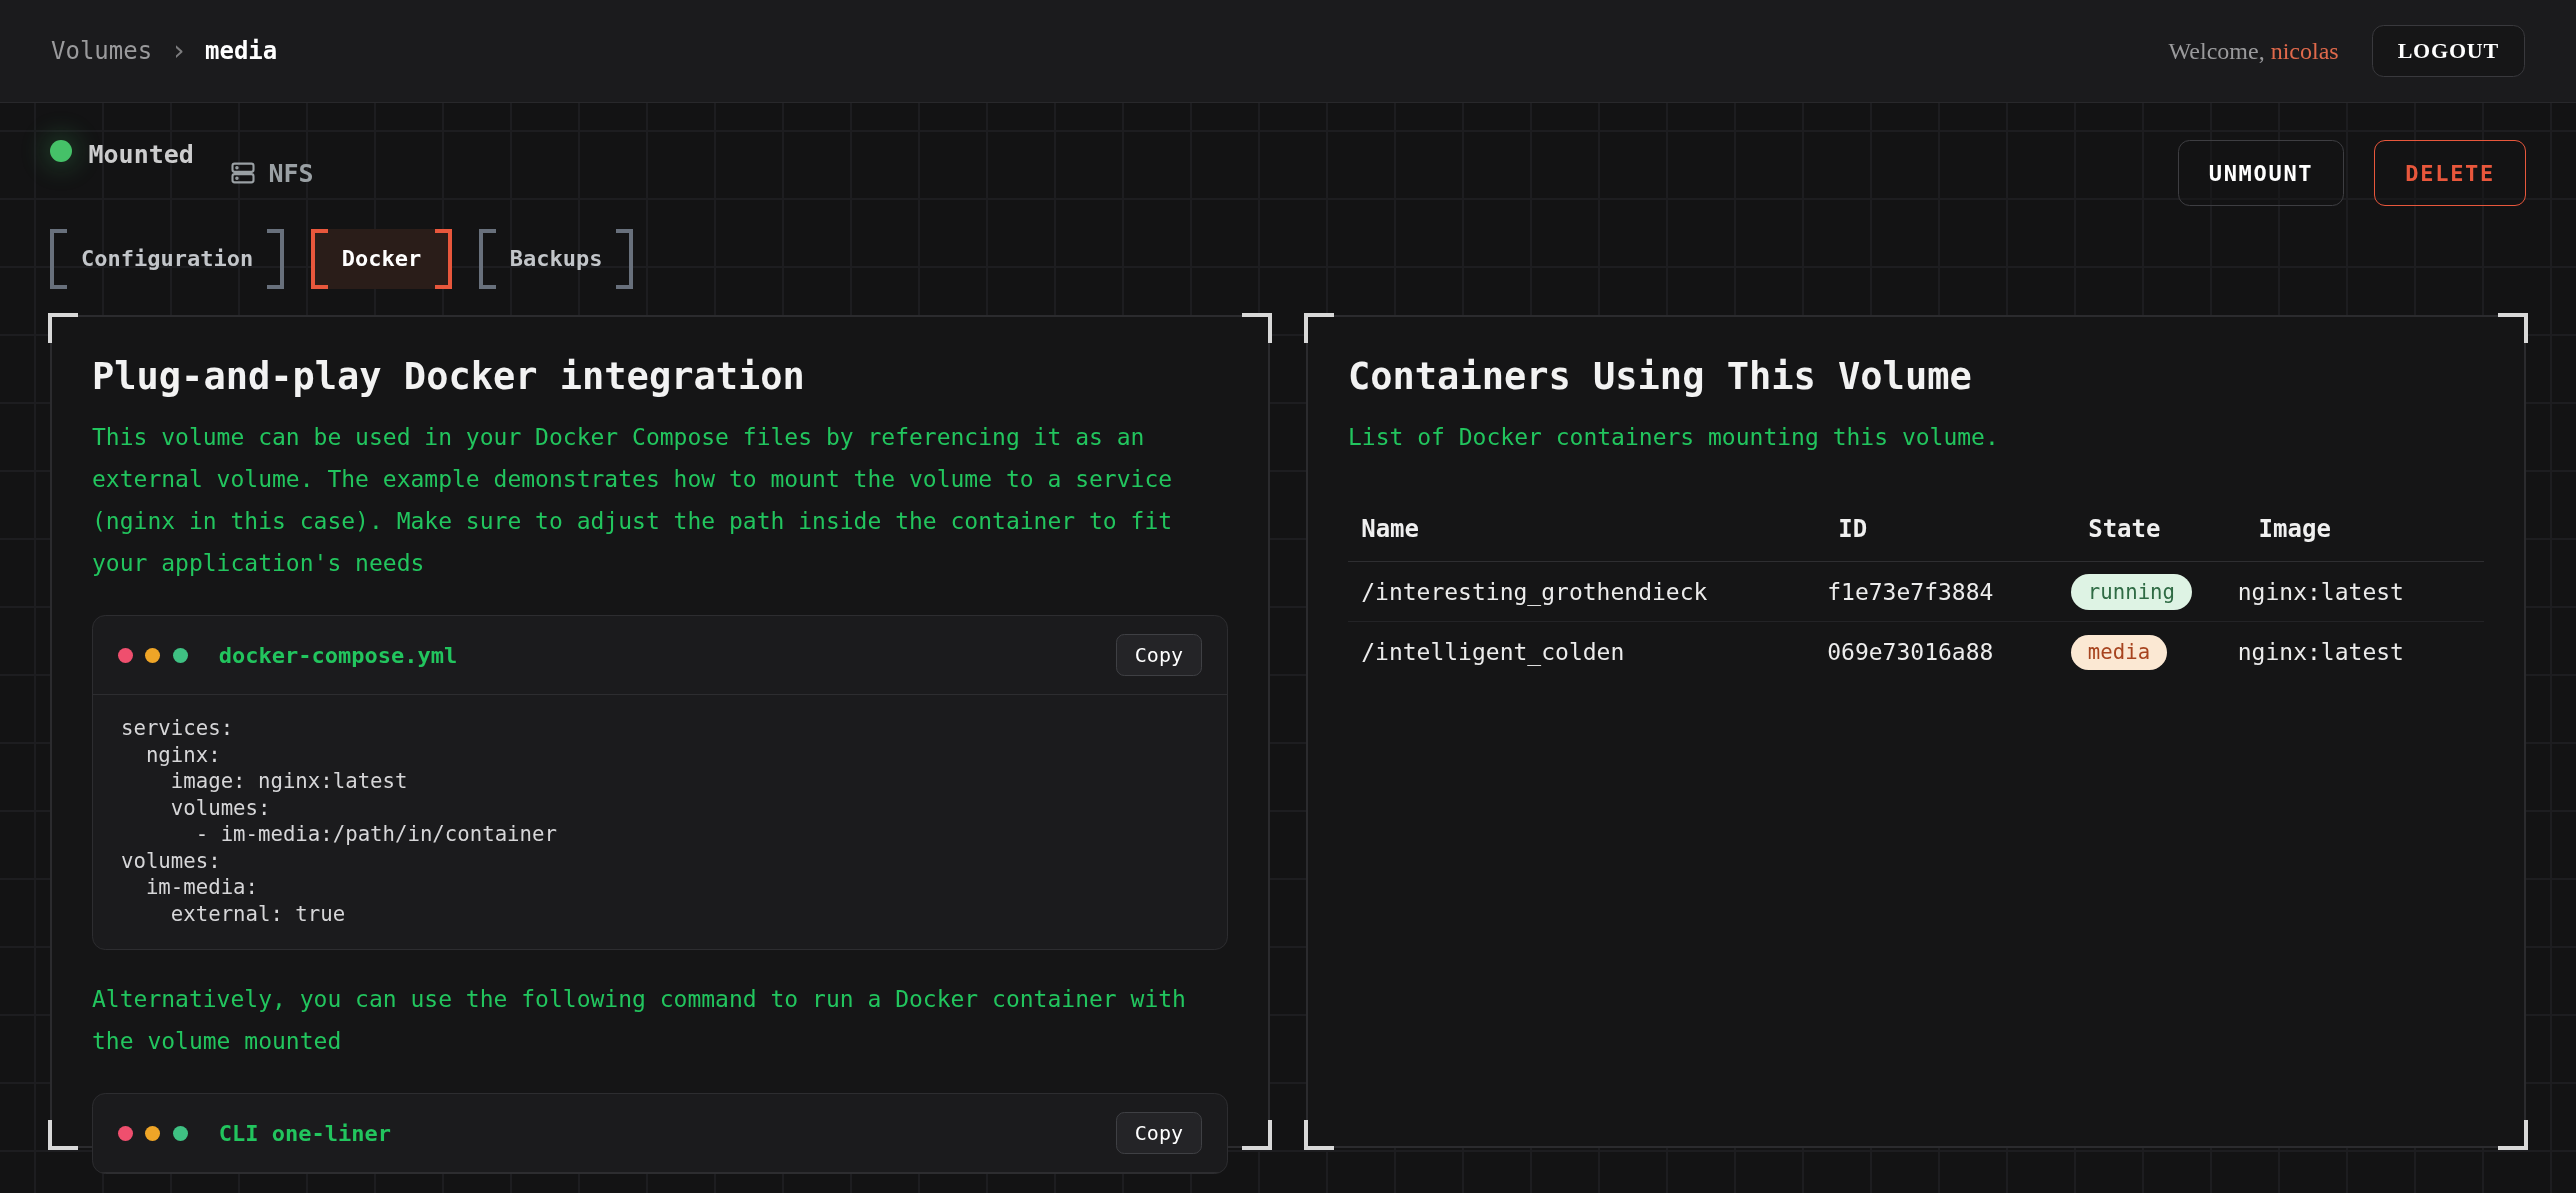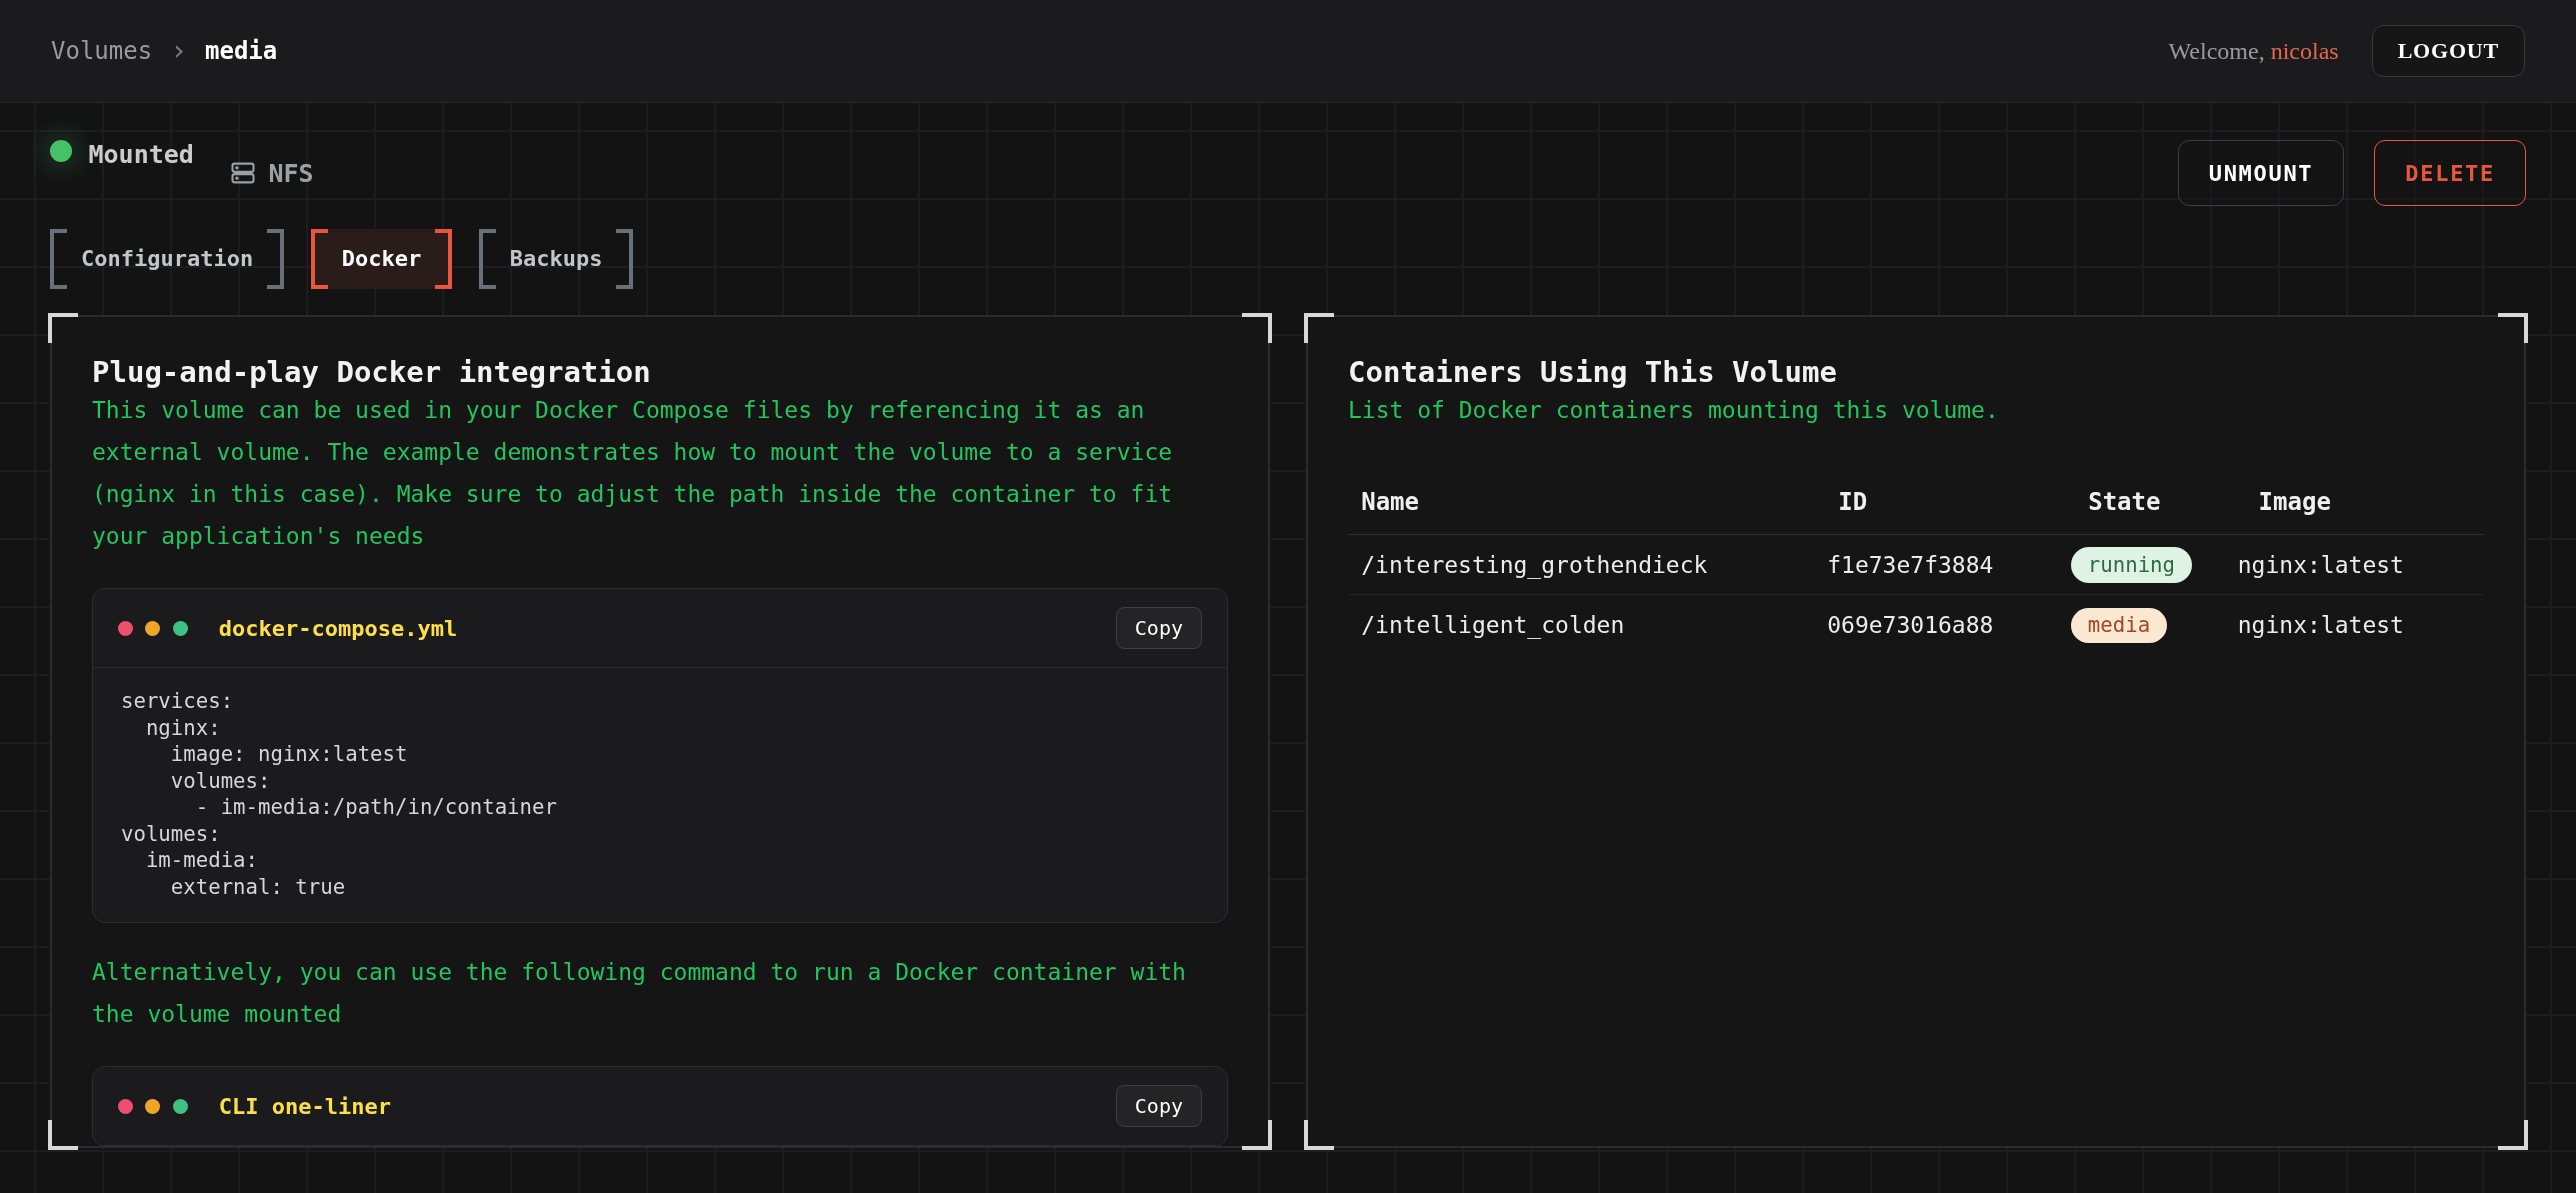--- a/index.html
+++ b/index.html
@@ -80,37 +80,37 @@
   .panel {
     position:relative; flex:1; height:833px;
     background:#151516; border:2.5px solid #2b2b2e;
     padding:38px 40px;
   }
   .corner { position:absolute; width:30px; height:30px; pointer-events:none; }
   .corner.tl { top:-4.1px; left:-4.1px; border-top:4.1px solid #d8d8d8; border-left:4.1px solid #d8d8d8; }
   .corner.tr { top:-4.1px; right:-4.1px; border-top:4.1px solid #d8d8d8; border-right:4.1px solid #d8d8d8; }
   .corner.bl { bottom:-4.1px; left:-4.1px; border-bottom:4.1px solid #d8d8d8; border-left:4.1px solid #d8d8d8; }
   .corner.br { bottom:-4.1px; right:-4.1px; border-bottom:4.1px solid #d8d8d8; border-right:4.1px solid #d8d8d8; }
-  .panel h2 { font-size:29px; font-weight:bold; color:#f2f2f2; }
+  .panel h2 { font-size:37px; font-weight:bold; color:#f2f2f2; margin-bottom:18px; }
   .panel .desc { font-size:23px; line-height:42px; color:#22c55e; }
   
   .code-card {
     margin-top:31px; background:#1b1b1d; border:1.7px solid #2d2d30;
     border-radius:13.2px; overflow:hidden;
   }
   .code-header {
     display:flex; align-items:center; padding:18px 25px;
     border-bottom:1.7px solid #2d2d30;
   }
   .traffic { display:flex; gap:12.4px; align-items:center; }
   .traffic span { width:15px; height:15px; border-radius:50%; display:block; }
   .t-red { background:#ef4f6e; }
   .t-amber { background:#efa527; }
   .t-green { background:#3fc183; }
-  .code-title { font-size:22px; font-weight:bold; color:#fde047; margin-left:31px; }
+  .code-title { font-size:22px; font-weight:bold; color:#22c55e; margin-left:31px; }
   .copy-btn {
     margin-left:auto; background:#242427; color:#ffffff; font-size:20px;
     border:1.7px solid #3f4044; border-radius:8.3px; padding:8.3px 18px;
   }
   .code-body {
     padding:20px 28px 21.5px 28px; font-size:20.7px; line-height:26.5px;
     color:#d6d6d8; white-space:pre;
   }
   .cli-intro { margin-top:28px; }
   

